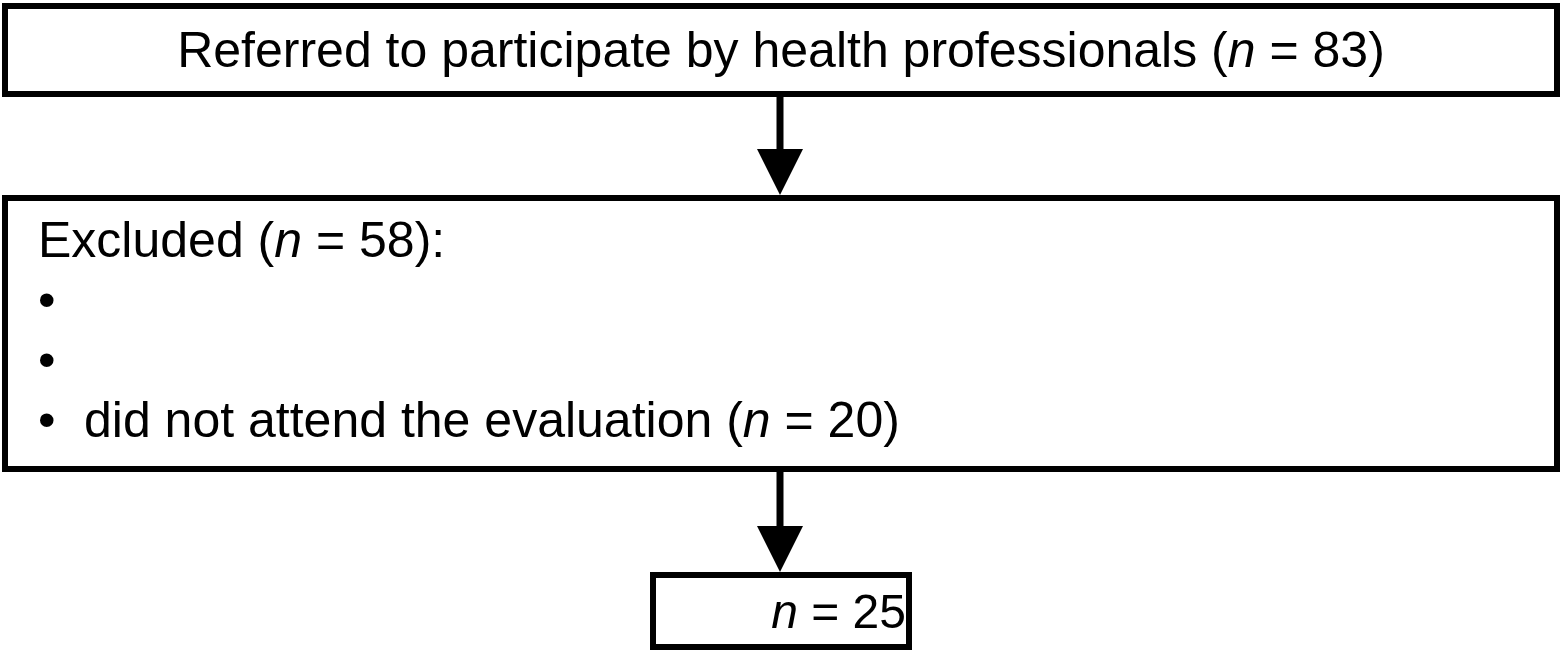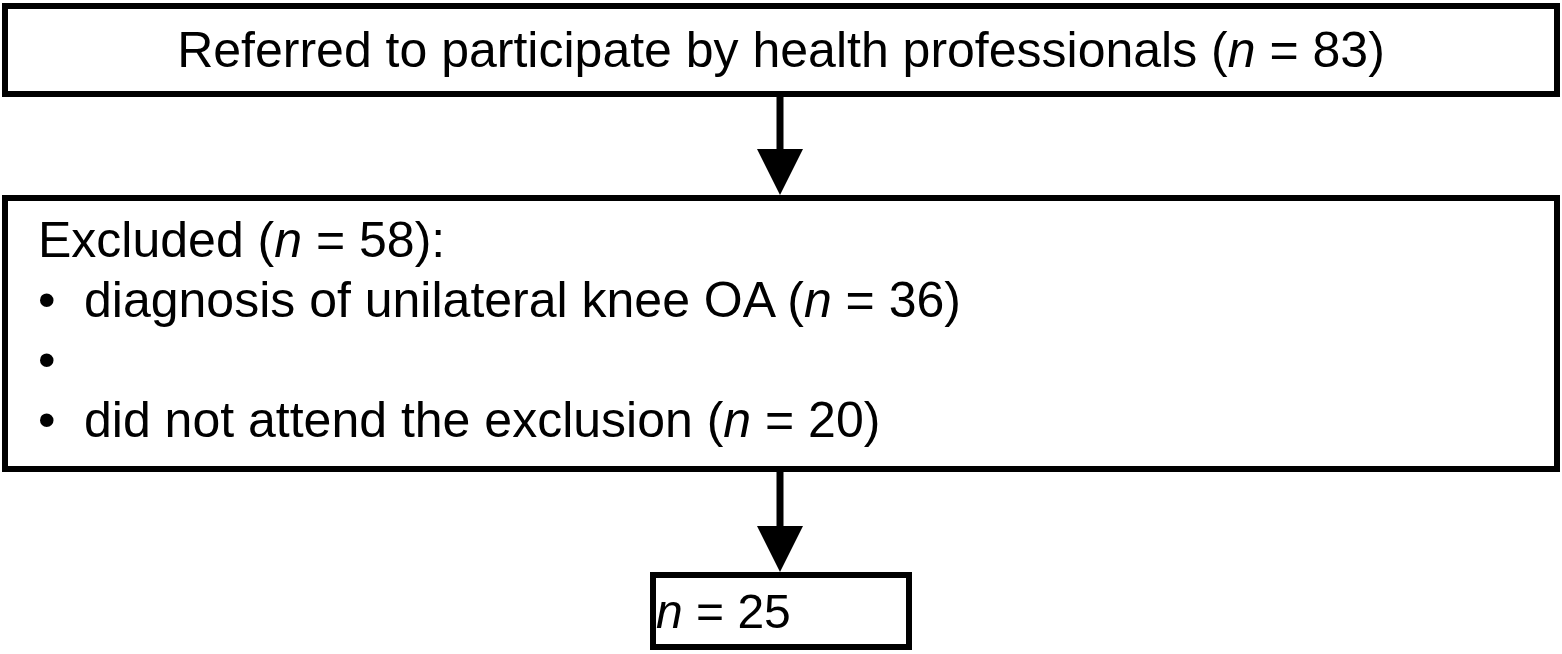--- a/index.html
+++ b/index.html
@@ -47,21 +47,21 @@
   .bullet-line { display: flex; }
   .bullet-glyph { flex: 0 0 46px; }
 
   .result-box {
     left: 650px;
     top: 572px;
     width: 262px;
     height: 78px;
     display: flex;
     align-items: center;
-    justify-content: flex-start;
+    justify-content: flex-end;
     font-size: 48px;
     white-space: nowrap;
   }
 
   .arrow { position: absolute; display: block; }
   #arrow-1 { left: 750px; top: 97px; }
   #arrow-2 { left: 750px; top: 470px; }
 
   .n-italic { font-style: italic; }
 </style>
@@ -77,30 +77,29 @@
   <svg id="arrow-1" class="arrow" width="60" height="98" viewBox="0 0 60 98">
     <line x1="30" y1="0" x2="30" y2="58" stroke="#000000" stroke-width="7"></line>
     <polygon points="7,52 53,52 30,98" fill="#000000"></polygon>
   </svg>
 
   <div class="box excluded-box">
     <div><span>Excluded (</span><span class="n-italic">n</span><span> = 58):</span></div>
 
     <div class="bullet-line">
       <span class="bullet-glyph">•</span>
-      <span><span>diagnosis of unilateral knee OA (</span><span class="n-italic">n</span><span> = 36)</span></span>
     </div>
 
     <div class="bullet-line">
       <span class="bullet-glyph">•</span>
     </div>
 
     <div class="bullet-line">
       <span class="bullet-glyph">•</span>
-      <span><span>did not attend the exclusion (</span><span class="n-italic">n</span><span> = 20)</span></span>
+      <span><span>did not attend the evaluation (</span><span class="n-italic">n</span><span> = 20)</span></span>
     </div>
   </div>
 
   <svg id="arrow-2" class="arrow" width="60" height="102" viewBox="0 0 60 102">
     <line x1="30" y1="0" x2="30" y2="62" stroke="#000000" stroke-width="7"></line>
     <polygon points="7,56 53,56 30,102" fill="#000000"></polygon>
   </svg>
 
   <div class="box result-box">
     <span><span class="n-italic">n</span><span> = 25</span></span>

